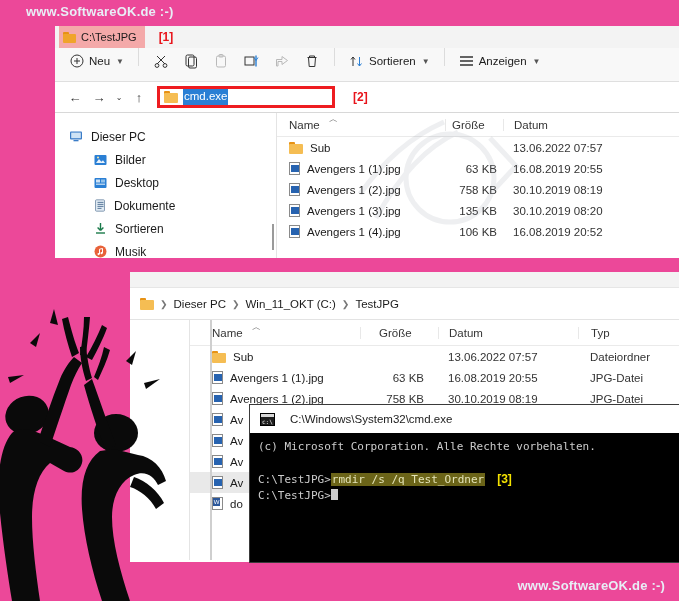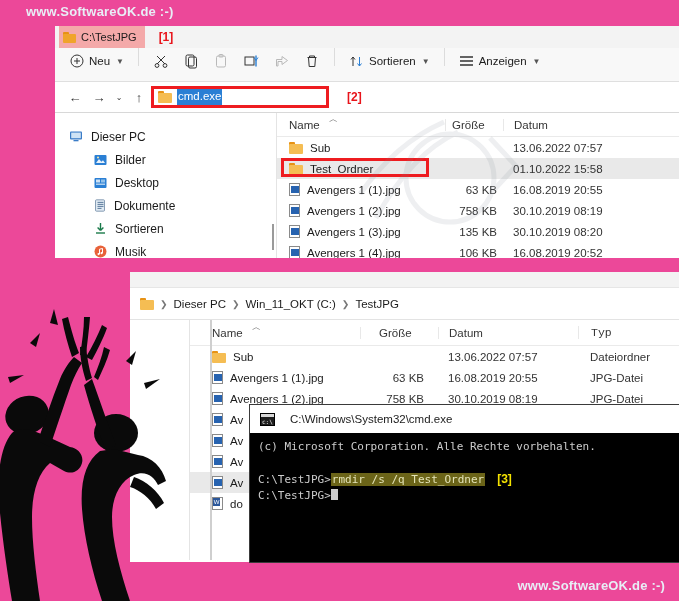--- a/index.html
+++ b/index.html
@@ -97,21 +97,21 @@
     position: relative;
   }
   .navbtn {
     width: 24px; height: 24px; display: flex;
     align-items: center; justify-content: center;
     color: #343434; font-size: 13px;
   }
   .navbtn.small { width: 16px; font-size: 8px; }
   .addr-box {
     display: flex; align-items: center; gap: 5px;
-    height: 22px; width: 178px;
+    margin-left: 6px; height: 22px; width: 178px;
     border: 3px solid #ee1c20; background: #fff;
     padding: 0 4px;
   }
   .addr-folder {
     width: 14px; height: 12px; position: relative; flex: none;
   }
   .addr-folder::before {
     content:""; position:absolute; left:0; top:0;
     width:6px; height:3px; background:#e79215; border-radius:1px 1px 0 0;
   }
@@ -222,21 +222,21 @@
   .w2-colhead {
     display: flex; height: 26px; align-items: center;
     font-size: 11.5px; color: #353535; border-bottom: 1px solid #eaeaea;
   }
   .w2-colhead .c-name { width: 170px; padding-left: 22px; position: relative; }
   .w2-colhead .c-size { width: 78px; text-align: left; padding-left: 18px;
                         border-left: 1px solid #e8e8e8; }
   .w2-colhead .c-date { width: 140px; padding-left: 10px;
                         border-left: 1px solid #e8e8e8; }
   .w2-colhead .c-typ  { width: 90px; padding-left: 12px;
-                        border-left: 1px solid #e8e8e8; font-family: Liberation Mono, monospace; }
+                        border-left: 1px solid #e8e8e8; }
   .w2row { display: flex; height: 21px; align-items: center;
            font-size: 11.5px; color: #1b1b1b; }
   .w2row.sel { background: #e9e9e9; }
   .w2row .c-name { width: 170px; padding-left: 22px;
                    display: flex; align-items: center; gap: 7px; }
   .w2row .c-size { width: 78px; text-align: right; padding-right: 14px; color: #333; }
   .w2row .c-date { width: 140px; padding-left: 10px; color: #333; }
   .w2row .c-typ  { width: 90px; padding-left: 12px; color: #333; }
   .w2-vsep { position: absolute; left: 20px; top: 0; width: 2px; height: 100%; background: #cfcfcf; }
 
@@ -473,29 +473,20 @@
 
         <div class="frow">
           <div class="c-name">
               <span class="fico folder"></span>
               <span>Sub</span>
             </div>
           <div class="c-size"></div>
           <div class="c-date">13.06.2022 07:57</div>
         </div>
 
-        <div class="frow sel">
-          <div class="c-name">
-              <span class="fico folder"></span>
-              <span>Test_Ordner</span>
-            </div>
-          <div class="c-size"></div>
-          <div class="c-date">01.10.2022 15:58</div>
-          <div class="hl-box"></div>
-        </div>
 
         <div class="frow">
           <div class="c-name">
               <span class="fico jpg"></span>
               <span>Avengers 1 (1).jpg</span>
             </div>
           <div class="c-size">63 KB</div>
           <div class="c-date">16.08.2019 20:55</div>
         </div>
         <div class="frow">

